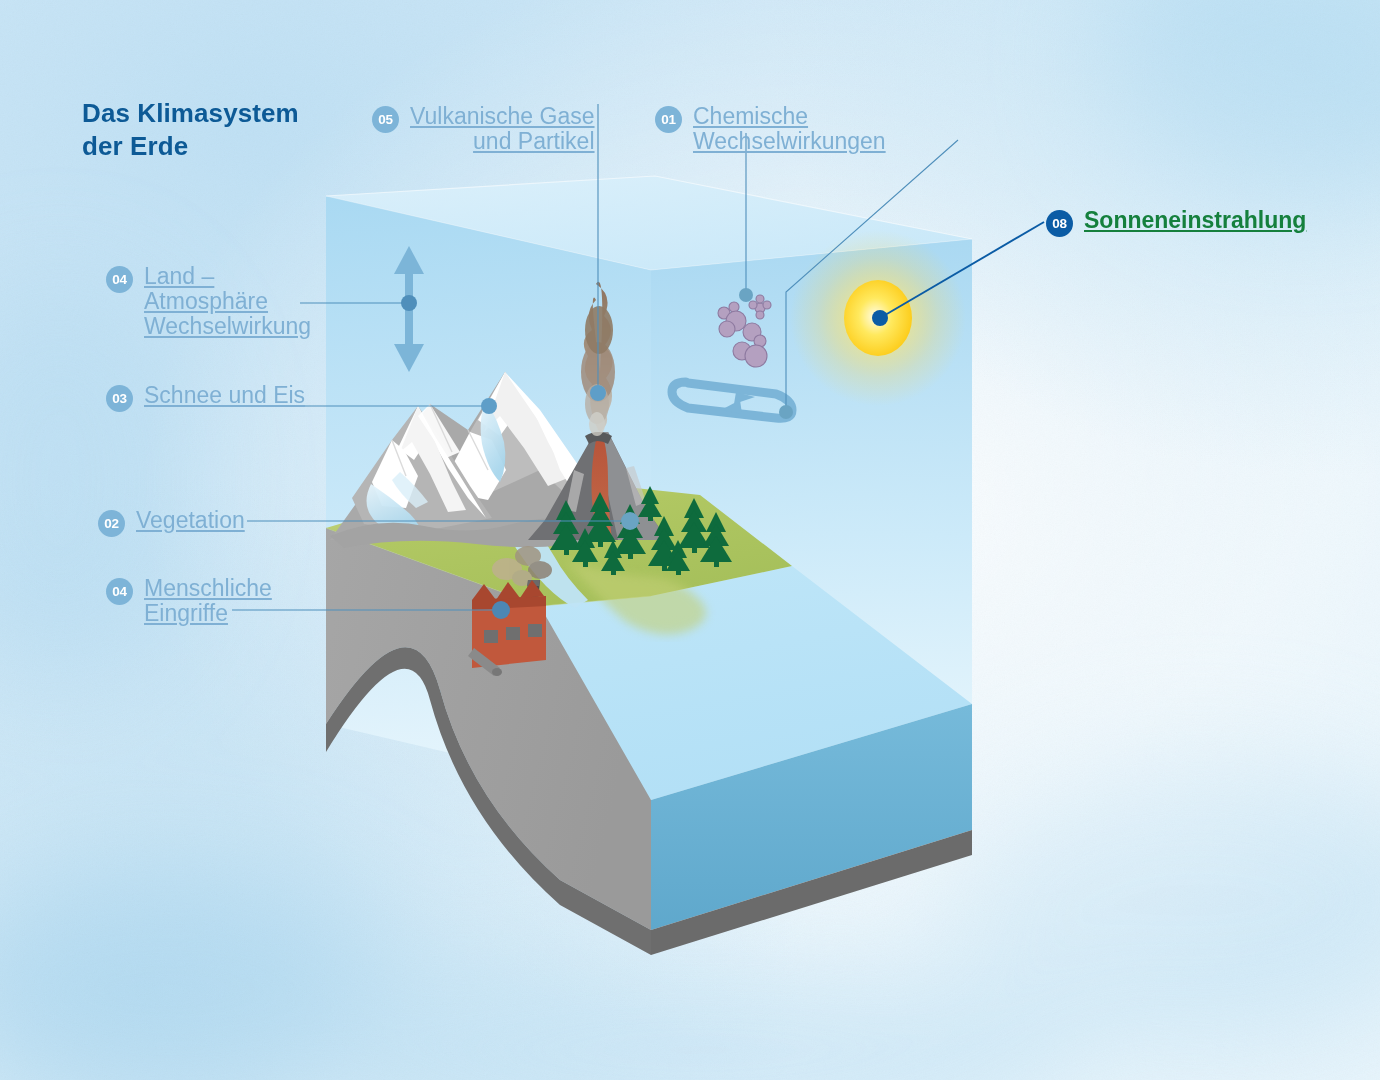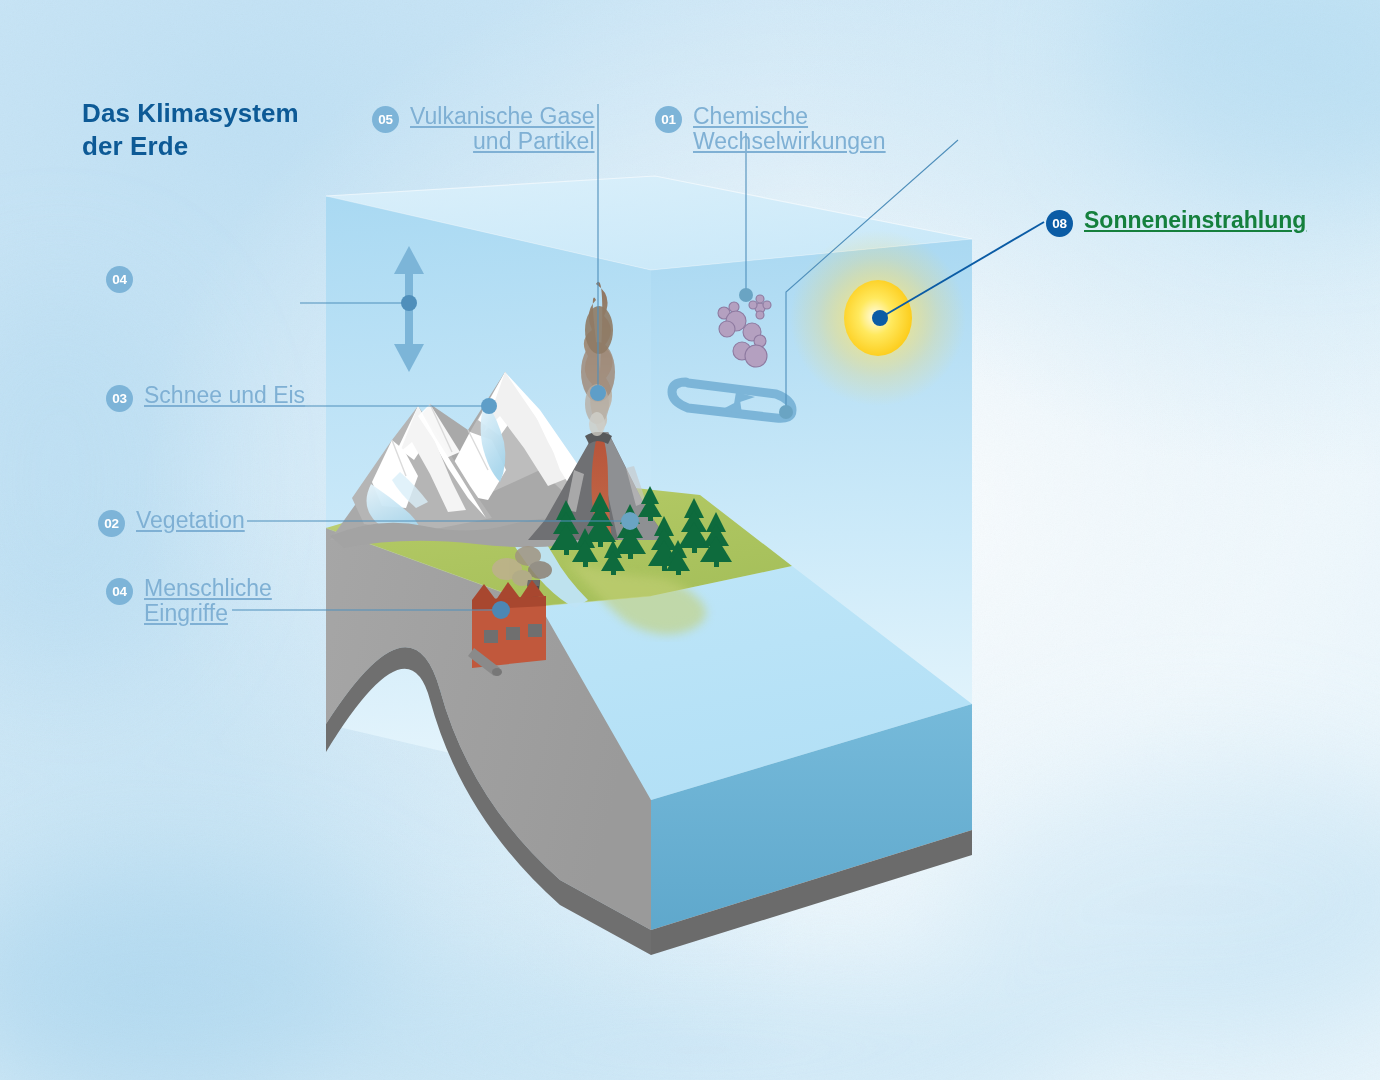--- a/index.html
+++ b/index.html
@@ -389,20 +389,23 @@
     <span class="ltxt">Vegetation</span>
   </div>
 
   <div class="label" style="left:106px;top:383px;">
     <span class="badge">03</span>
     <span class="ltxt">Schnee und Eis</span>
   </div>
 
   <div class="label" style="left:106px;top:264px;">
     <span class="badge">04</span>
+    <span class="ltxt">Land –
+Atmosphäre
+Wechselwirkung</span>
   </div>
 
   <div class="label" style="left:372px;top:104px;">
     <span class="badge">05</span>
     <span class="ltxt ra">Vulkanische Gase
 und Partikel</span>
   </div>
 
   <div class="label" style="left:655px;top:104px;">
     <span class="badge">01</span>

